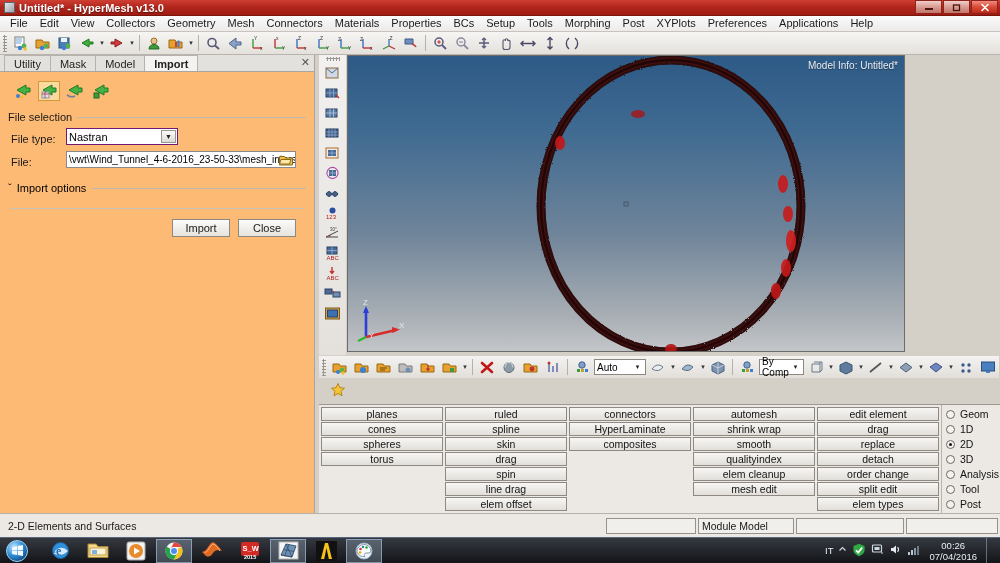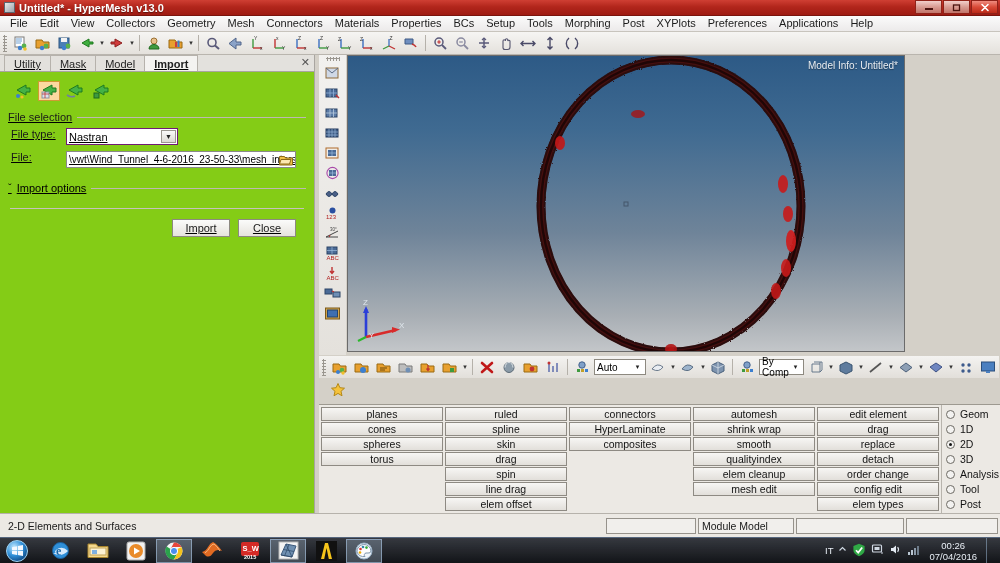--- a/index.html
+++ b/index.html
@@ -69,21 +69,21 @@
     display: flex; align-items: center; justify-content: center;
     position: relative;
   }
   .tb-sep { width: 1px; height: 16px; background: #b5b1aa; margin: 0 3px; flex:none; }
   .tb-arrow { width: 8px; height: 19px; flex:none; display:flex; align-items:center; justify-content:center;
               font-size: 7px; color:#333; }
 
   
   .leftpanel {
     position: absolute; left: 0; top: 55px; width: 315px; height: 458px;
-    background: #84cc16; border-right: 1px solid #a9a5a0; text-decoration: underline;
+    background: #fdba74; border-right: 1px solid #a9a5a0;
   }
   .tabstrip {
     position: relative; height: 17px; background: #e3e1dd;
     border-bottom: 1px solid #a9a5a0; padding-left: 4px;
     display: flex; align-items: flex-end;
   }
   .tab {
     height: 16px; padding: 1px 9px 0 9px; font-size: 11px; color: #222;
     background: #e3e1dd; border: 1px solid #b6b2ac; border-bottom: none;
     margin-right: -1px; line-height: 14px;
@@ -102,21 +102,21 @@
 
   fieldset.grp {
     border: none; margin: 0 0 2px 0; padding: 0;
   }
   .grp-title {
     font-size: 11px; color: #1a1a1a; display: flex; align-items: center; gap: 5px;
     margin-bottom: 5px;
   }
   .grp-title .rule { flex: 1; height: 1px; background: #bdb9b3; }
 
-  .frow { display: flex; align-items: flex-start; margin-bottom: 6px; }
+  .frow { display: flex; align-items: flex-end; margin-bottom: 6px; }
   .flabel { width: 58px; font-size: 11px; color: #1a1a1a; padding-left: 3px; }
   select.fsel, .fsel {
     width: 112px; height: 17px; font-size: 11px;
     font-family: "Liberation Sans", sans-serif;
     border: 1px solid #701a75; background: #fff; padding: 0 2px;
     position: relative; display: flex; align-items: center;
   }
   .fsel .caret {
     position: absolute; right: 1px; top: 1px; width: 15px; height: 13px;
     background: linear-gradient(#fafafa,#dddad4); border: 1px solid #9b9790;
@@ -892,21 +892,21 @@
         <div class="cmdbtn">elem cleanup</div>
         <div class="cmdbtn">mesh edit</div>
       </div>
 
       <div class="cmdcol" style="width:122px;">
         <div class="cmdbtn">edit element</div>
         <div class="cmdbtn">drag</div>
         <div class="cmdbtn">replace</div>
         <div class="cmdbtn">detach</div>
         <div class="cmdbtn">order change</div>
-        <div class="cmdbtn">config edit</div>
+        <div class="cmdbtn">split edit</div>
         <div class="cmdbtn">elem types</div>
       </div>
     </div>
 
     <div class="radiocol">
       <div class="radio-item">
         <span class="radio-dot"></span>
         <span>Geom</span>
       </div>
       <div class="radio-item">

